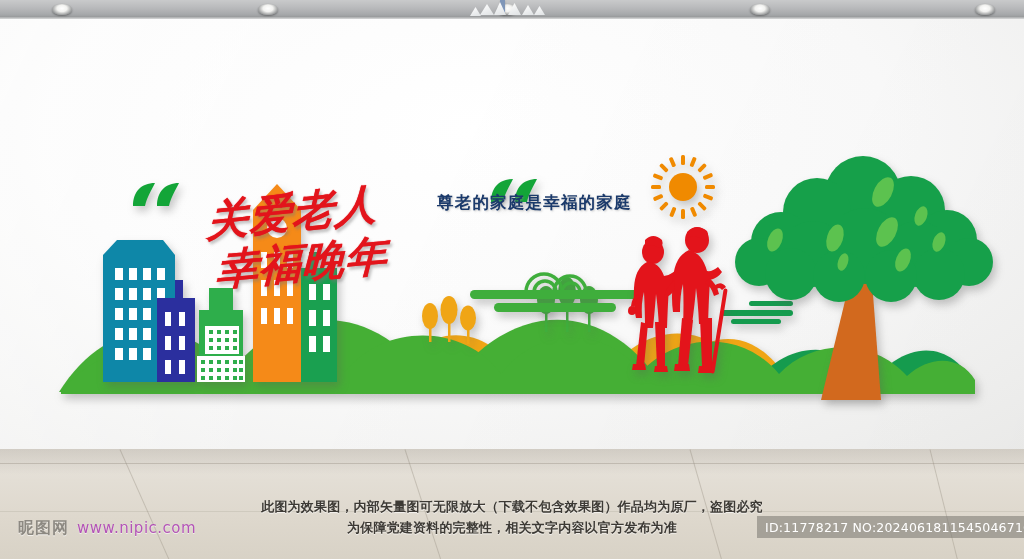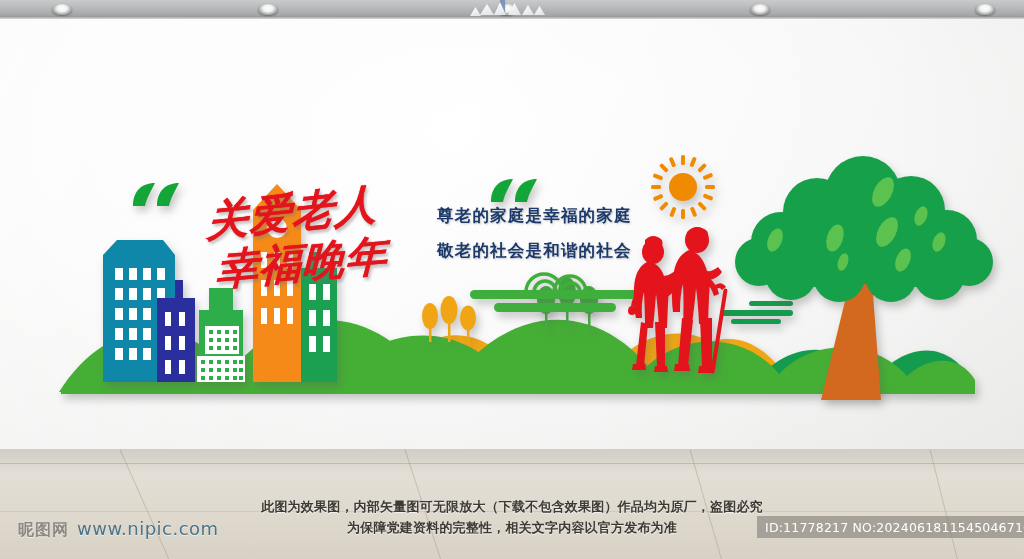--- a/index.html
+++ b/index.html
@@ -75,21 +75,20 @@
   .cal-1 { left:6px;  top:0px;  font-size:42px; transform:rotate(-6deg) skewX(-6deg); }
   .cal-2 { left:16px; top:50px; font-size:42px; transform:rotate(-5deg) skewX(-6deg); }
 
   
   .sub-block { position:absolute; left:392px; top:52px; }
   .sub-line {
     color:#1B3A6B; font-size:16.5px; font-weight:bold; letter-spacing:1.2px;
     line-height:22px; white-space:nowrap;
     text-shadow:1px 1px 2px rgba(140,140,140,.45);
     font-family:"DejaVu Sans","Liberation Sans",sans-serif;
-    margin-top:13px;
   }
 
   
   svg.layer { position:absolute; left:0; top:0; overflow:visible; }
 
   
   .caption {
     position:absolute; left:0; width:1024px; text-align:center;
     color:#3d3a35; font-size:13px; line-height:21px; font-weight:bold;
     font-family:"DejaVu Sans","Liberation Sans",sans-serif;
@@ -107,21 +106,21 @@
   }
 
   .watermark { position:absolute; left:18px; top:518px; display:flex; align-items:baseline; gap:8px; }
   .wm-cn {
     color:#6f6c66; font-size:16px; font-weight:bold; letter-spacing:1px;
     font-family:"DejaVu Sans","Liberation Sans",sans-serif;
     text-shadow:0 1px 0 rgba(255,255,255,.85);
     opacity:.72;
   }
   .wm-en {
-    color:#0c4a6e; font-size:18px; letter-spacing:.5px;
+    color:#a21caf; font-size:15px; letter-spacing:.5px;
     font-family:"DejaVu Sans","Liberation Sans",sans-serif;
     text-shadow:0 1px 0 rgba(255,255,255,.85);
     opacity:.7;
   }
 </style>
 </head>
 <body>
 
 <div id="scene">
 
@@ -437,21 +436,20 @@
       <path d="M26 24 C26 10 34 1 48 1 C44 9 40 15 38 24 Z" fill="#13A538"></path>
     </svg>
 
     <div class="title-block">
       <div class="cal cal-1">关爱老人</div>
       <div class="cal cal-2">幸福晚年</div>
     </div>
 
     <div class="sub-block">
       <div class="sub-line">尊老的家庭是幸福的家庭</div>
-      <div class="sub-line">敬老的社会是和谐的社会</div>
     </div>
 
   </div>
 
   <div class="caption cap1">此图为效果图，内部矢量图可无限放大（下载不包含效果图）作品均为原厂，盗图必究</div>
   <div class="caption cap2">为保障党建资料的完整性，相关文字内容以官方发布为准</div>
 
   <div class="idbadge">ID:11778217 NO:20240618115450467104</div>
 
   <div class="watermark">

